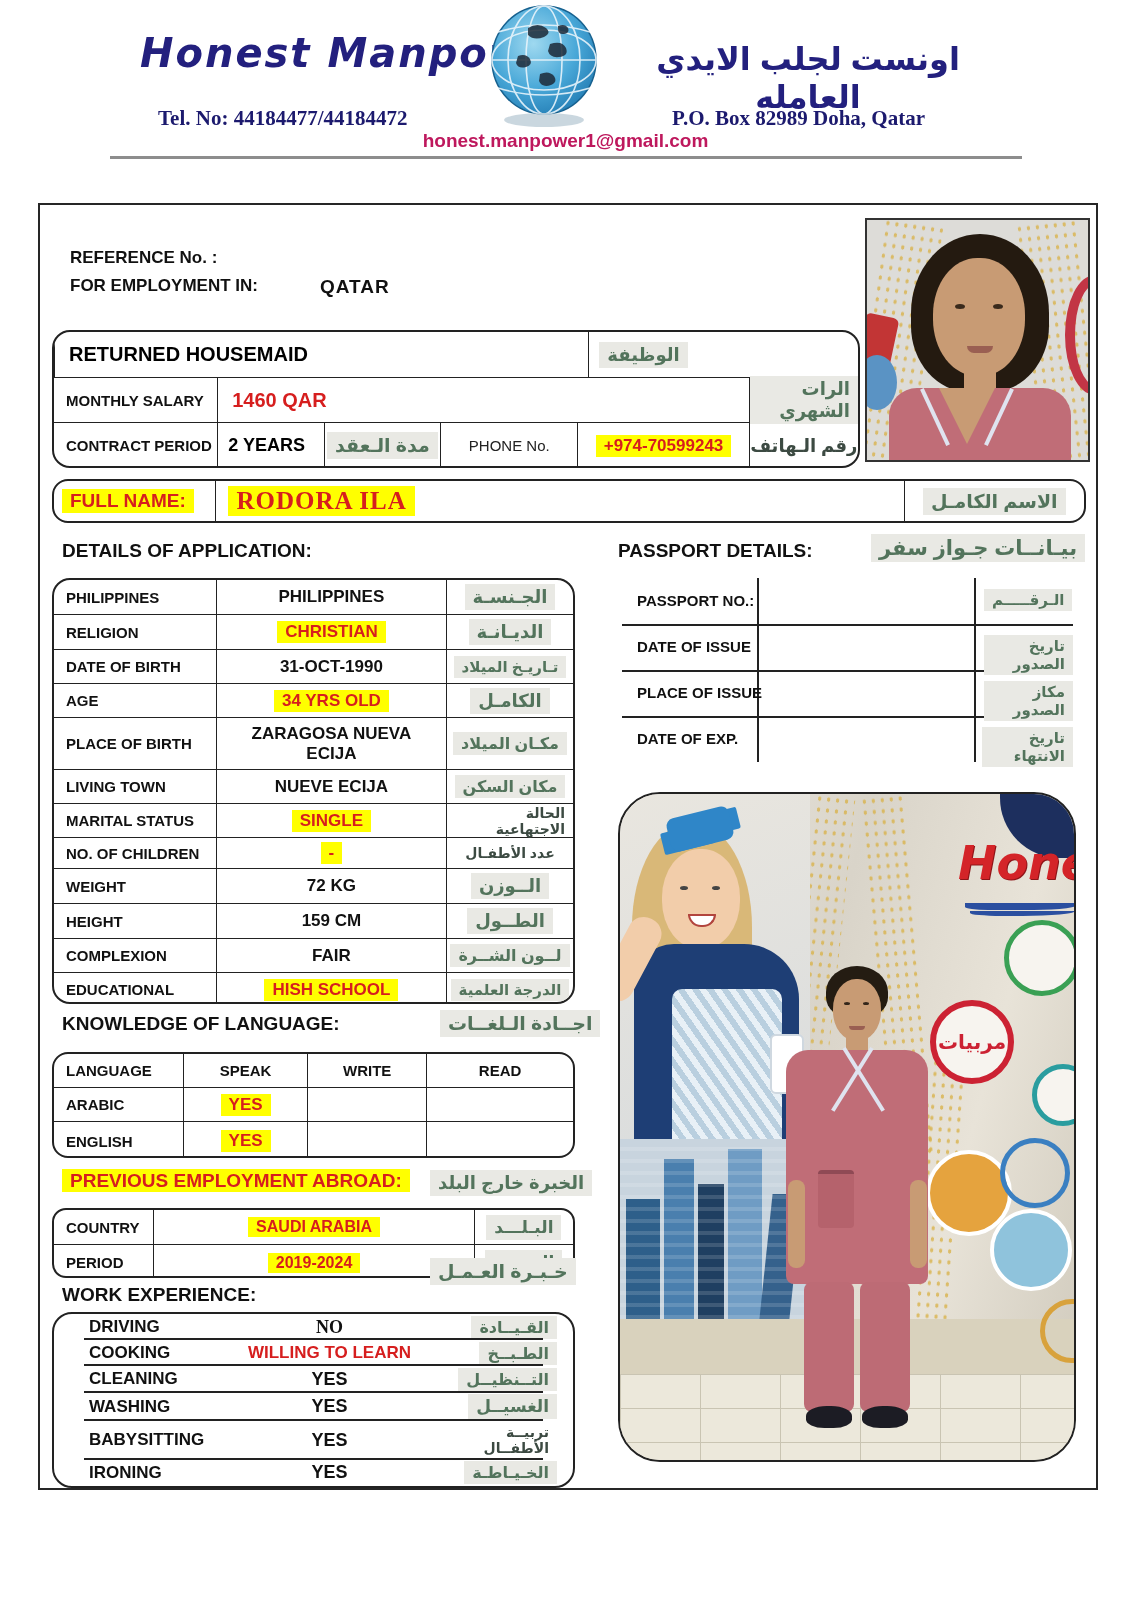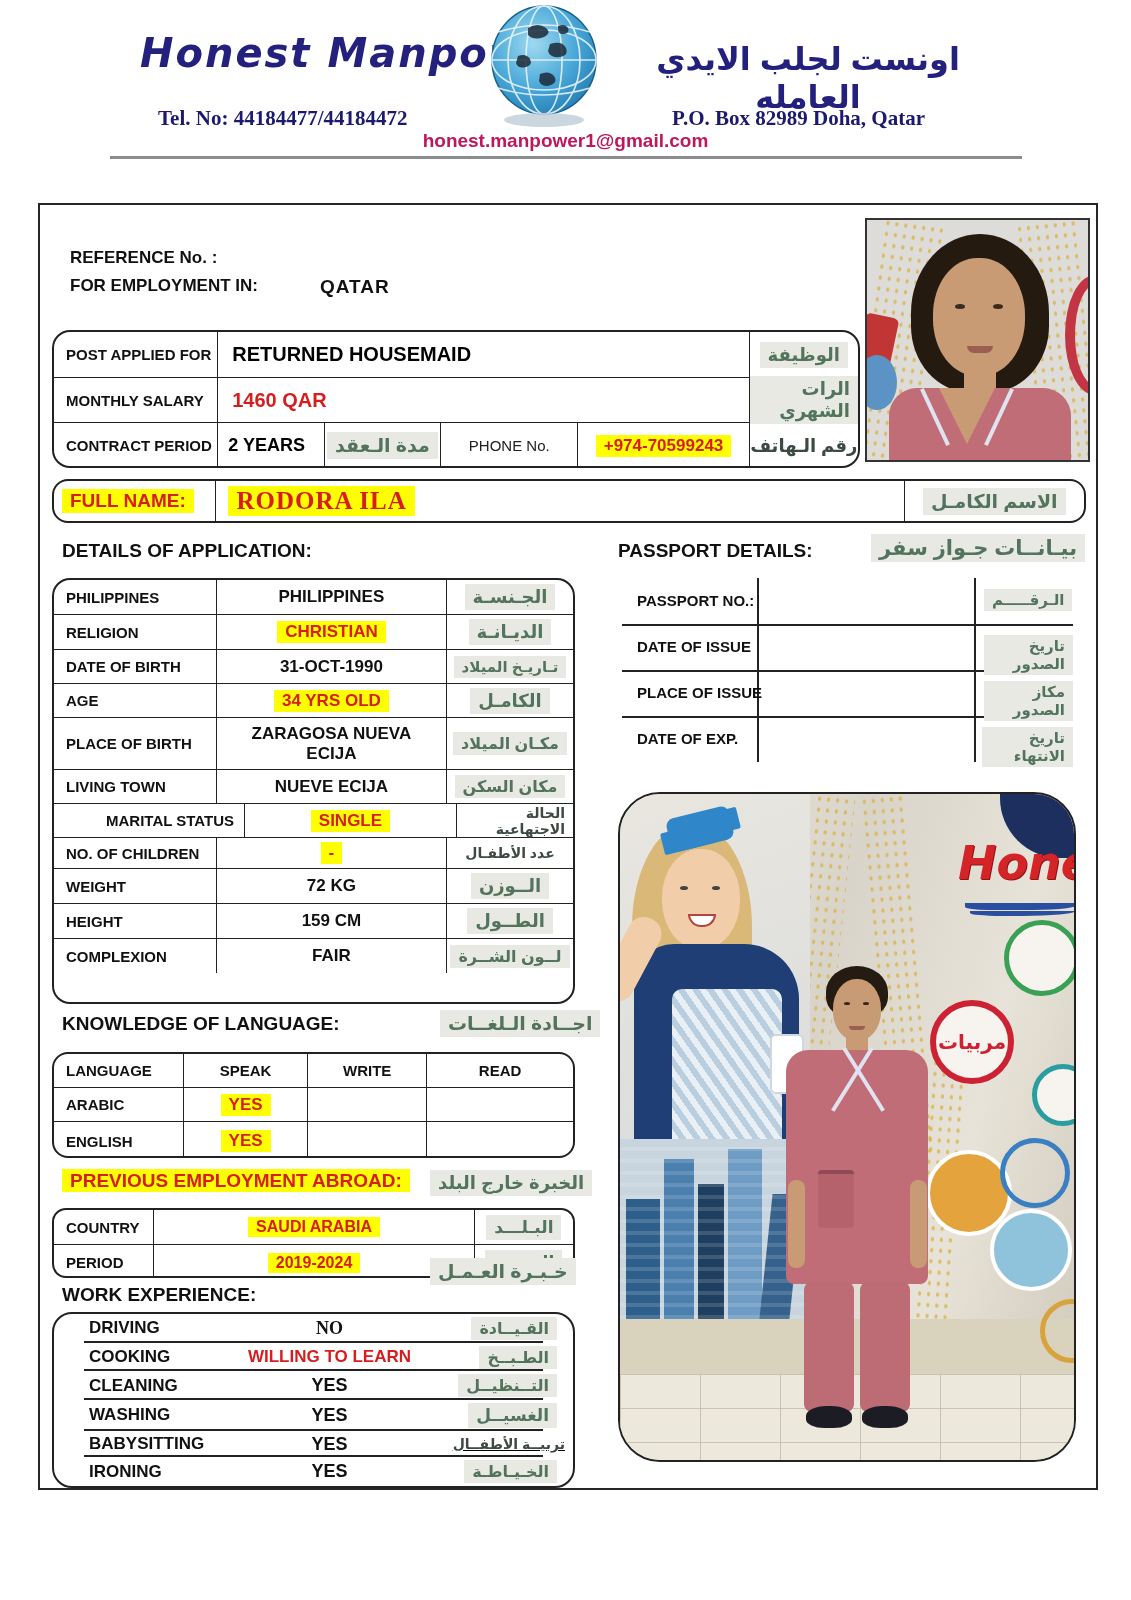--- a/index.html
+++ b/index.html
@@ -102,21 +102,20 @@
   <div class="abs hdr-line"></div>
 
   <div class="abs docborder"></div>
 
   <div class="abs refline">REFERENCE No. :</div>
   <div class="abs empline">FOR EMPLOYMENT IN:</div>
   <div class="abs empval">QATAR</div>
 
   <div class="abs tbl" style="left:52px; top:330px; width:808px; height:138px;">
     <div class="trow" style="height:46px;">
-      <div class="cell lbl" style="width:164px;">POST APPLIED FOR</div>
       <div class="cell bl" style="width:534px; font-size:20px; font-weight:bold; padding-left:14px;">RETURNED HOUSEMAID</div>
       <div class="cell bl arcell" style="width:110px;">
           <span class="arp">الوظيفة</span>
         </div>
     </div>
     <div class="trow" style="height:45px;">
       <div class="cell lbl" style="width:164px;">MONTHLY SALARY</div>
       <div class="cell bl red" style="width:534px; font-size:20px; font-weight:bold; padding-left:14px;">1460 QAR</div>
       <div class="cell bl arcell" style="width:110px;">
           <span class="arp">الرات الشهري</span>
@@ -216,21 +215,21 @@
         </div>
       </div>
     <div class="trow" style="height:34px;">
         <div class="cell lbl" style="width:163px;">LIVING TOWN</div>
         <div class="cell bl val" style="width:232px;">NUEVE ECIJA</div>
         <div class="cell bl arcell" style="width:128px; font-size:16px;">
           <span class="arp">مكان السكن</span>
         </div>
       </div>
     <div class="trow" style="height:34px;">
-        <div class="cell lbl" style="width:163px;margin-left:40px;">MARITAL STATUS</div>
+        <div class="cell lbl" style="width:163px;">MARITAL STATUS</div>
         <div class="cell bl val" style="width:232px;">
           <span class="hl">SINGLE</span>
         </div>
         <div class="cell bl arcell" style="width:128px; font-size:14px;">
           <span class="arp ardark">الحالة الاجتهاعية</span>
         </div>
       </div>
     <div class="trow" style="height:31px;">
         <div class="cell lbl" style="width:163px;">NO. OF CHILDREN</div>
         <div class="cell bl val" style="width:232px;">
@@ -252,20 +251,29 @@
         <div class="cell bl val" style="width:232px;">159 CM</div>
         <div class="cell bl arcell" style="width:128px;">
           <span class="arp">الطــول</span>
         </div>
       </div>
     <div class="trow" style="height:34px;">
         <div class="cell lbl" style="width:163px;">COMPLEXION</div>
         <div class="cell bl val" style="width:232px;">FAIR</div>
         <div class="cell bl arcell" style="width:128px; font-size:16px;">
           <span class="arp">لــون الشــرة</span>
+        </div>
+      </div>
+    <div class="trow" style="height:33px;">
+        <div class="cell lbl" style="width:163px;">EDUCATIONAL</div>
+        <div class="cell bl val" style="width:232px;">
+          <span class="hl">HISH SCHOOL</span>
+        </div>
+        <div class="cell bl arcell" style="width:128px; font-size:15px;">
+          <span class="arp">الدرجة العلمية</span>
         </div>
       </div>
   </div>
 
   <div class="abs" style="left:622px; top:578px; width:451px; height:184px;">
     <div class="abs pline" style="left:135px; top:0; width:2px; height:184px;"></div>
     <div class="abs pline" style="left:352px; top:0; width:2px; height:184px;"></div>
     <div class="abs pline" style="left:0; top:46px; width:451px; height:2px;"></div>
     <div class="abs pline" style="left:0; top:92px; width:451px; height:2px;"></div>
     <div class="abs pline" style="left:0; top:138px; width:451px; height:2px;"></div>
@@ -421,21 +429,21 @@
     <div class="wrow">
       <div class="cell lbl" style="width:170px; padding-left:35px; font-size:17px;">WASHING</div>
       <div class="cell val" style="width:215px; font-size:18px;">YES</div>
       <div class="cell arcell" style="width:138px; font-size:17px; justify-content:flex-end; padding-right:16px;">
           <span class="arp">الغسيــل</span>
         </div>
     </div>
     <div class="wrow">
       <div class="cell lbl" style="width:170px; padding-left:35px; font-size:17px;">BABYSITTING</div>
       <div class="cell val" style="width:215px; font-size:18px;">YES</div>
-      <div class="cell arcell" style="width:138px; font-size:14px; justify-content:flex-end; text-decoration:underline;">
+      <div class="cell arcell" style="width:138px; font-size:14px; justify-content:flex-end; padding-right:16px;">
           <span class="arp ardark">تربيــة الأطفــال</span>
         </div>
     </div>
     <div class="wrow">
       <div class="cell lbl" style="width:170px; padding-left:35px; font-size:17px;">IRONING</div>
       <div class="cell val" style="width:215px; font-size:18px;">YES</div>
       <div class="cell arcell" style="width:138px; font-size:16px; justify-content:flex-end; padding-right:16px;">
           <span class="arp">الخـيـاطـة</span>
         </div>
     </div>

